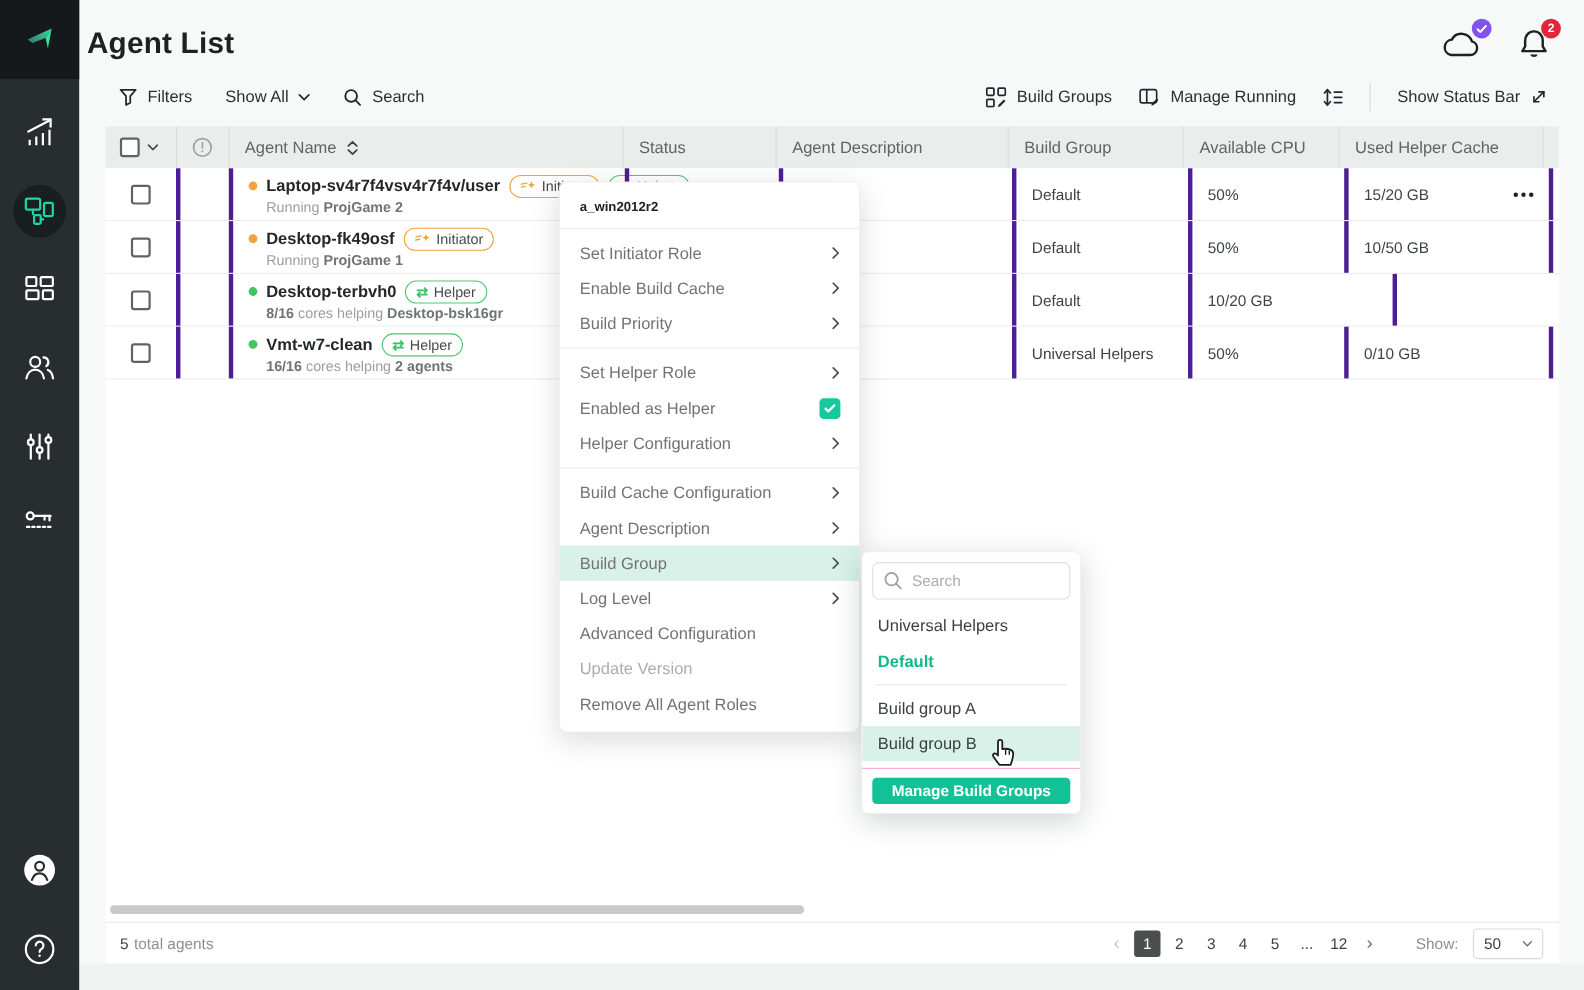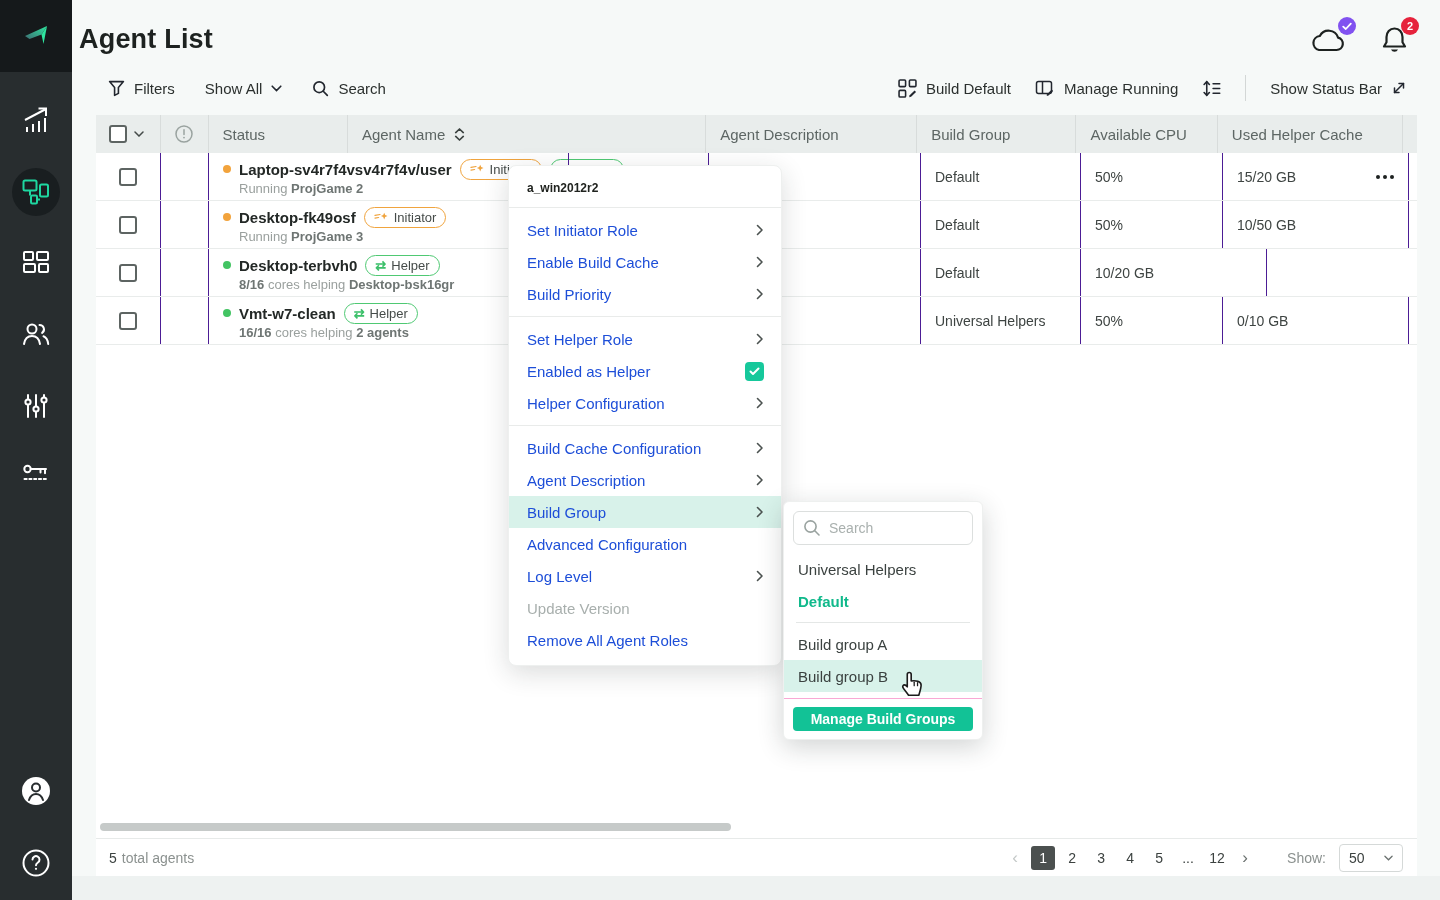--- a/index.html
+++ b/index.html
@@ -26,21 +26,21 @@
   .tb-item { display:flex; align-items:center; gap:9px; font-size:15px; color:#2b302e; cursor:pointer; white-space:nowrap; }
   .tb-divider { width:1px; height:26px; background:#d3d7d6; }
 
   
   .table { position:absolute; left:96px; top:115px; width:1321px; }
   .thead { display:flex; height:38px; background:#e9edec; }
   .th { display:flex; align-items:center; font-size:15px; color:#5d6664; padding-left:14px; overflow:hidden; white-space:nowrap; }
   .th + .th { border-left:1px solid #d8dcdb; }
   .tbody { background:#fff; height:685px; }
   .row { display:flex; height:48px; border-bottom:1px solid #e9eceb; background:#fff; }
-  .row > div + div { border-left:1px solid #4c1d95; }
+  .row > div + div { border-left:4px solid #4c1d95; }
   .c-sel{width:64px;} .c-alert{width:48px;} .c-name{width:360px;} .c-status{width:140px;}
   .c-desc{width:212px;} .c-group{width:160px;} .c-cpu{width:142px;} .c-cache{width:186px; position:relative;} .c-gutter{width:9px;}
   .c-sel { display:flex; align-items:center; justify-content:center; }
   .checkbox { width:18px; height:18px; border:2px solid #5d6462; border-radius:3px; background:#fff; cursor:pointer; }
   .th.c-sel { justify-content:flex-start; padding-left:13px; gap:7px; }
   .th.c-alert, .row .c-alert { display:flex; align-items:center; justify-content:center; padding-left:0; }
   .cell-text { font-size:14px; color:#3e4442; display:flex; align-items:center; padding-left:14px; white-space:nowrap; }
   .c-name.body { display:block; padding:5px 0 0 14px; overflow:visible; }
   .name-line { display:flex; align-items:center; gap:8px; height:22px; }
   .dot { width:8px; height:8px; border-radius:50%; flex:none; }
@@ -66,21 +66,21 @@
   .pg-chev { width:22px; height:24px; display:flex; align-items:center; justify-content:center; font-size:17px; cursor:pointer; }
   .pg-chev.prev { color:#c3c8c7; } .pg-chev.next { color:#6a716f; }
   .show-label { margin-left:26px; font-size:14px; color:#8b918f; }
   .page-size { width:64px; height:28px; border:1px solid #d5d9d8; border-radius:4px; background:#fff; display:flex; align-items:center; justify-content:space-between; padding:0 9px; font-size:14px; color:#3c4240; cursor:pointer; margin-left:8px; }
   .bottom-strip { position:absolute; left:72px; top:876px; width:1368px; height:24px; background:#eef2f1; }
 
   
   .menu { position:absolute; left:508px; top:165px; width:274px; background:#fff; border-radius:8px; box-shadow:0 7px 26px rgba(30,40,38,.16); border:1px solid #eef0ef; z-index:50; padding-bottom:9px; }
   .menu-title { padding:15px 18px 12px; font-size:12px; font-weight:700; color:#20231f; }
   .menu-sep { height:1px; background:#e9ebea; margin:6px 0; }
-  .menu-item { height:32px; display:flex; align-items:center; justify-content:space-between; padding:0 17px 0 18px; font-size:15px; color:#1d4ed8; cursor:pointer; }
+  .menu-item { height:32px; display:flex; align-items:center; justify-content:space-between; padding:0 17px 0 18px; font-size:15px; color:#737373; cursor:pointer; }
   .menu-item.hl { background:#d8f2ea; }
   .menu-item.disabled { color:#a8afad; cursor:default; }
   .mi-check { width:19px; height:19px; background:#16c89b; border-radius:4px; display:flex; align-items:center; justify-content:center; cursor:pointer; }
 
   
   .submenu { position:absolute; left:783px; top:501px; width:200px; background:#fff; border-radius:6px; box-shadow:0 7px 26px rgba(30,40,38,.2); border:1px solid #eef0ef; z-index:60; padding-top:9px; padding-bottom:8px; }
   .search-box { margin:0 9px 8px; height:34px; border:1px solid #dcdfde; border-radius:6px; display:flex; align-items:center; gap:8px; padding:0 9px; background:#fff; }
   .search-box input { border:0; outline:0; width:100%; font-size:14px; color:#3b4240; font-family:"Liberation Sans",sans-serif; background:transparent; }
   .search-box input::placeholder { color:#a9b0ae; }
   .sub-item { height:32px; display:flex; align-items:center; padding:0 14px; font-size:15px; color:#3b4240; cursor:pointer; white-space:nowrap; }
@@ -264,21 +264,21 @@
   <div class="toolbar-right">
     <div class="tb-item">
       <span>
         <svg width="19" height="19" viewBox="0 0 18 18" fill="none" stroke="#22272f" stroke-width="1.5">
           <rect x="1" y="1" width="6.2" height="6.2" rx="1"></rect>
             <rect x="10.8" y="1" width="6.2" height="6.2" rx="1"></rect>
             <rect x="1" y="10.8" width="6.2" height="6.2" rx="1"></rect>
           <path d="M10.6 17.3l1.8-.4 4.7-4.7-1.4-1.4-4.7 4.7z" fill="#22272f" stroke="none"></path>
         </svg>
       </span>
-      <span>Build Default</span>
+      <span>Build Groups</span>
     </div>
     <div class="tb-item">
       <span>
         <svg width="20" height="18" viewBox="0 0 19 18" fill="none" stroke="#22272f" stroke-width="1.5">
           <rect x="1" y="2.5" width="15" height="12" rx="2"></rect>
             <path d="M7 2.5v12"></path>
           <path d="M11.2 17l1.8-.4 4.6-4.6-1.4-1.4-4.6 4.6z" fill="#22272f" stroke="none"></path>
         </svg>
       </span>
       <span>Manage Running</span>
@@ -320,32 +320,32 @@
       </div>
       <div class="th c-alert">
         <span>
           <svg width="20" height="20" viewBox="0 0 20 20" fill="none" stroke="#9aa3a0" stroke-width="1.5">
               <circle cx="10" cy="10" r="8"></circle>
               <path d="M10 5.8v4.7" stroke-linecap="round"></path>
               <circle cx="10" cy="13.6" r="0.9" fill="#9aa3a0" stroke="none"></circle>
             </svg>
         </span>
       </div>
-      <div class="th c-status">
-          <span>Status</span>
-        </div>
       <div class="th c-name" style="gap:9px">
         <span>Agent Name</span>
         <span>
           <svg width="11" height="13" viewBox="0 0 10 12" fill="none" stroke="#3b4240" stroke-width="1.5" stroke-linecap="round" stroke-linejoin="round">
               <path d="M1.5 4.2 5 .9l3.5 3.3"></path>
               <path d="M1.5 7.8 5 11.1 8.5 7.8"></path>
             </svg>
         </span>
       </div>
+      <div class="th c-status">
+          <span>Status</span>
+        </div>
       <div class="th c-desc">
           <span>Agent Description</span>
         </div>
       <div class="th c-group">
           <span>Build Group</span>
         </div>
       <div class="th c-cpu">
           <span>Available CPU</span>
         </div>
       <div class="th c-cache">
@@ -410,21 +410,21 @@
             <span class="agent-name">Desktop-fk49osf</span>
             <span class="pill initiator">
               <svg width="15" height="11" viewBox="0 0 15 11">
                   <path d="M1 3.4 6 2.5" stroke="#f0a43e" stroke-width="1.2" stroke-linecap="round"></path>
                   <path d="M1 6.2 4.6 5.5" stroke="#f0a43e" stroke-width="1.2" stroke-linecap="round"></path>
                   <path d="M10.2 0.8 11.2 3.1 13.5 4.1 11.2 5.1 10.2 7.4 9.2 5.1 6.9 4.1 9.2 3.1z" fill="#f0a43e"></path>
                 </svg>
               <span>Initiator</span>
             </span>
           </div>
-          <div class="sub-line"><span class="sub-dim">Running</span> <span class="sub-strong">ProjGame 3</span></div>
+          <div class="sub-line"><span class="sub-dim">Running</span> <span class="sub-strong">ProjGame 1</span></div>
         </div>
         <div class="c-status"></div>
         <div class="c-desc"></div>
         <div class="c-group cell-text">
             <span>Default</span>
           </div>
         <div class="c-cpu cell-text">
             <span>50%</span>
           </div>
         <div class="c-cache cell-text">
@@ -581,27 +581,27 @@
           <path d="M1.5 1.5 6 6 1.5 10.5"></path>
         </svg>
     </div>
     <div class="menu-item hl">
       <span>Build Group</span>
       <svg width="8" height="12" viewBox="0 0 8 12" fill="none" stroke="#4b5250" stroke-width="1.6" stroke-linecap="round" stroke-linejoin="round">
           <path d="M1.5 1.5 6 6 1.5 10.5"></path>
         </svg>
     </div>
     <div class="menu-item">
+      <span>Log Level</span>
+      <svg width="8" height="12" viewBox="0 0 8 12" fill="none" stroke="#4b5250" stroke-width="1.6" stroke-linecap="round" stroke-linejoin="round">
+          <path d="M1.5 1.5 6 6 1.5 10.5"></path>
+        </svg>
+    </div>
+    <div class="menu-item">
       <span>Advanced Configuration</span>
-    </div>
-    <div class="menu-item">
-      <span>Log Level</span>
-      <svg width="8" height="12" viewBox="0 0 8 12" fill="none" stroke="#4b5250" stroke-width="1.6" stroke-linecap="round" stroke-linejoin="round">
-          <path d="M1.5 1.5 6 6 1.5 10.5"></path>
-        </svg>
     </div>
     <div class="menu-item disabled">
       <span>Update Version</span>
     </div>
     <div class="menu-item">
       <span>Remove All Agent Roles</span>
     </div>
   </div>
 
   <div class="submenu">

